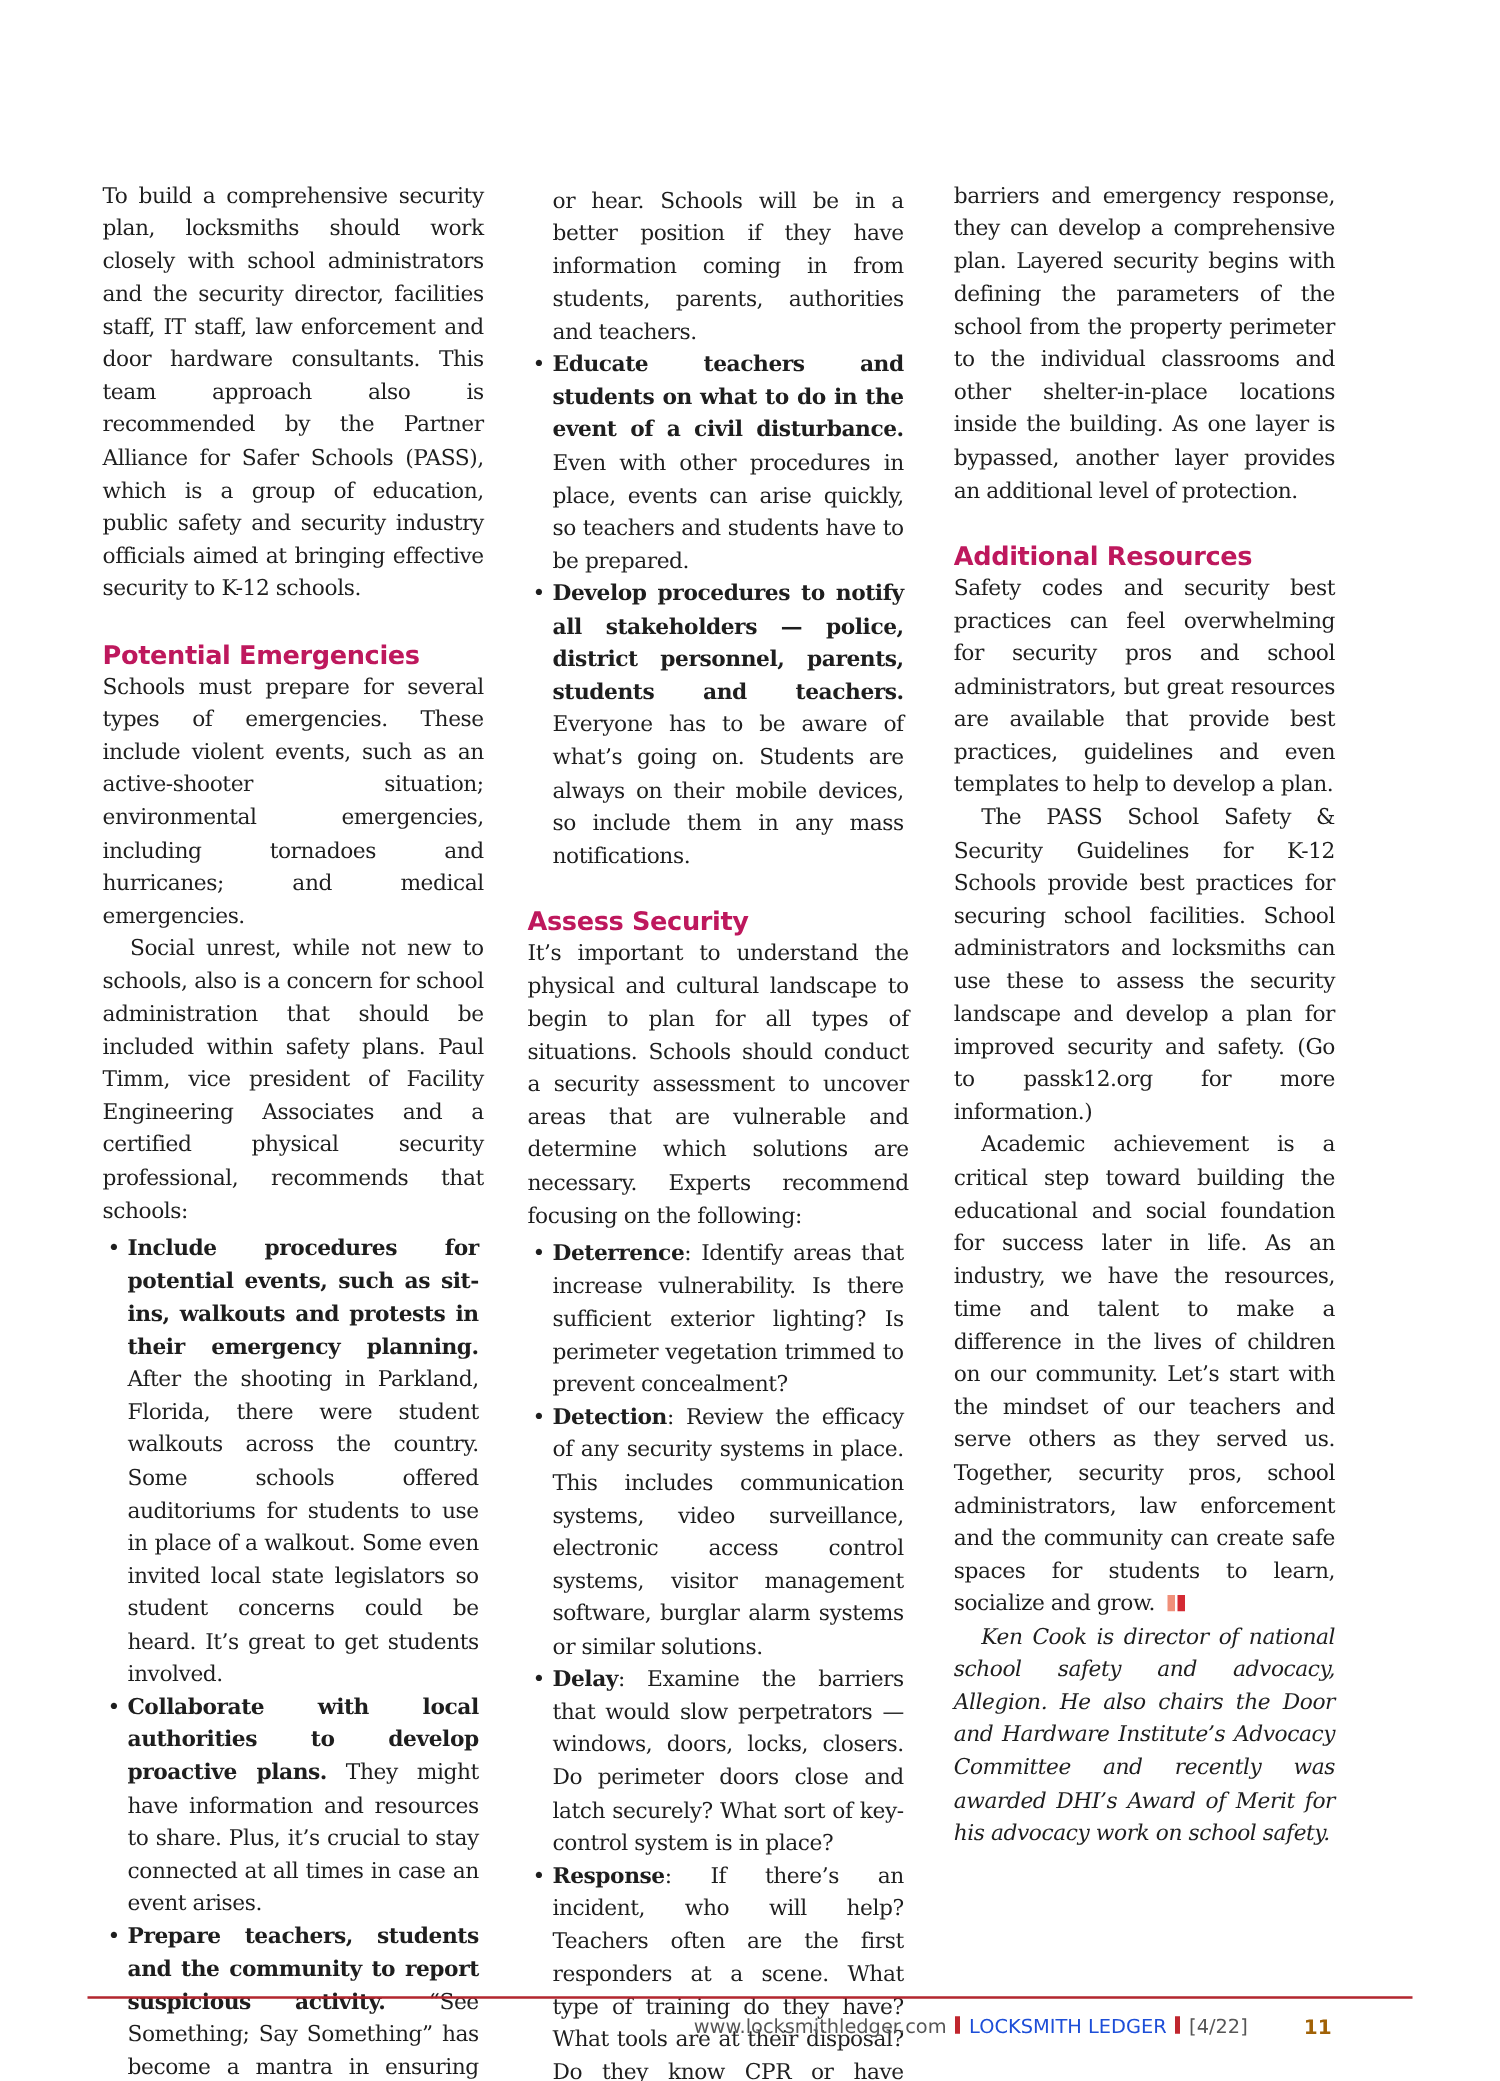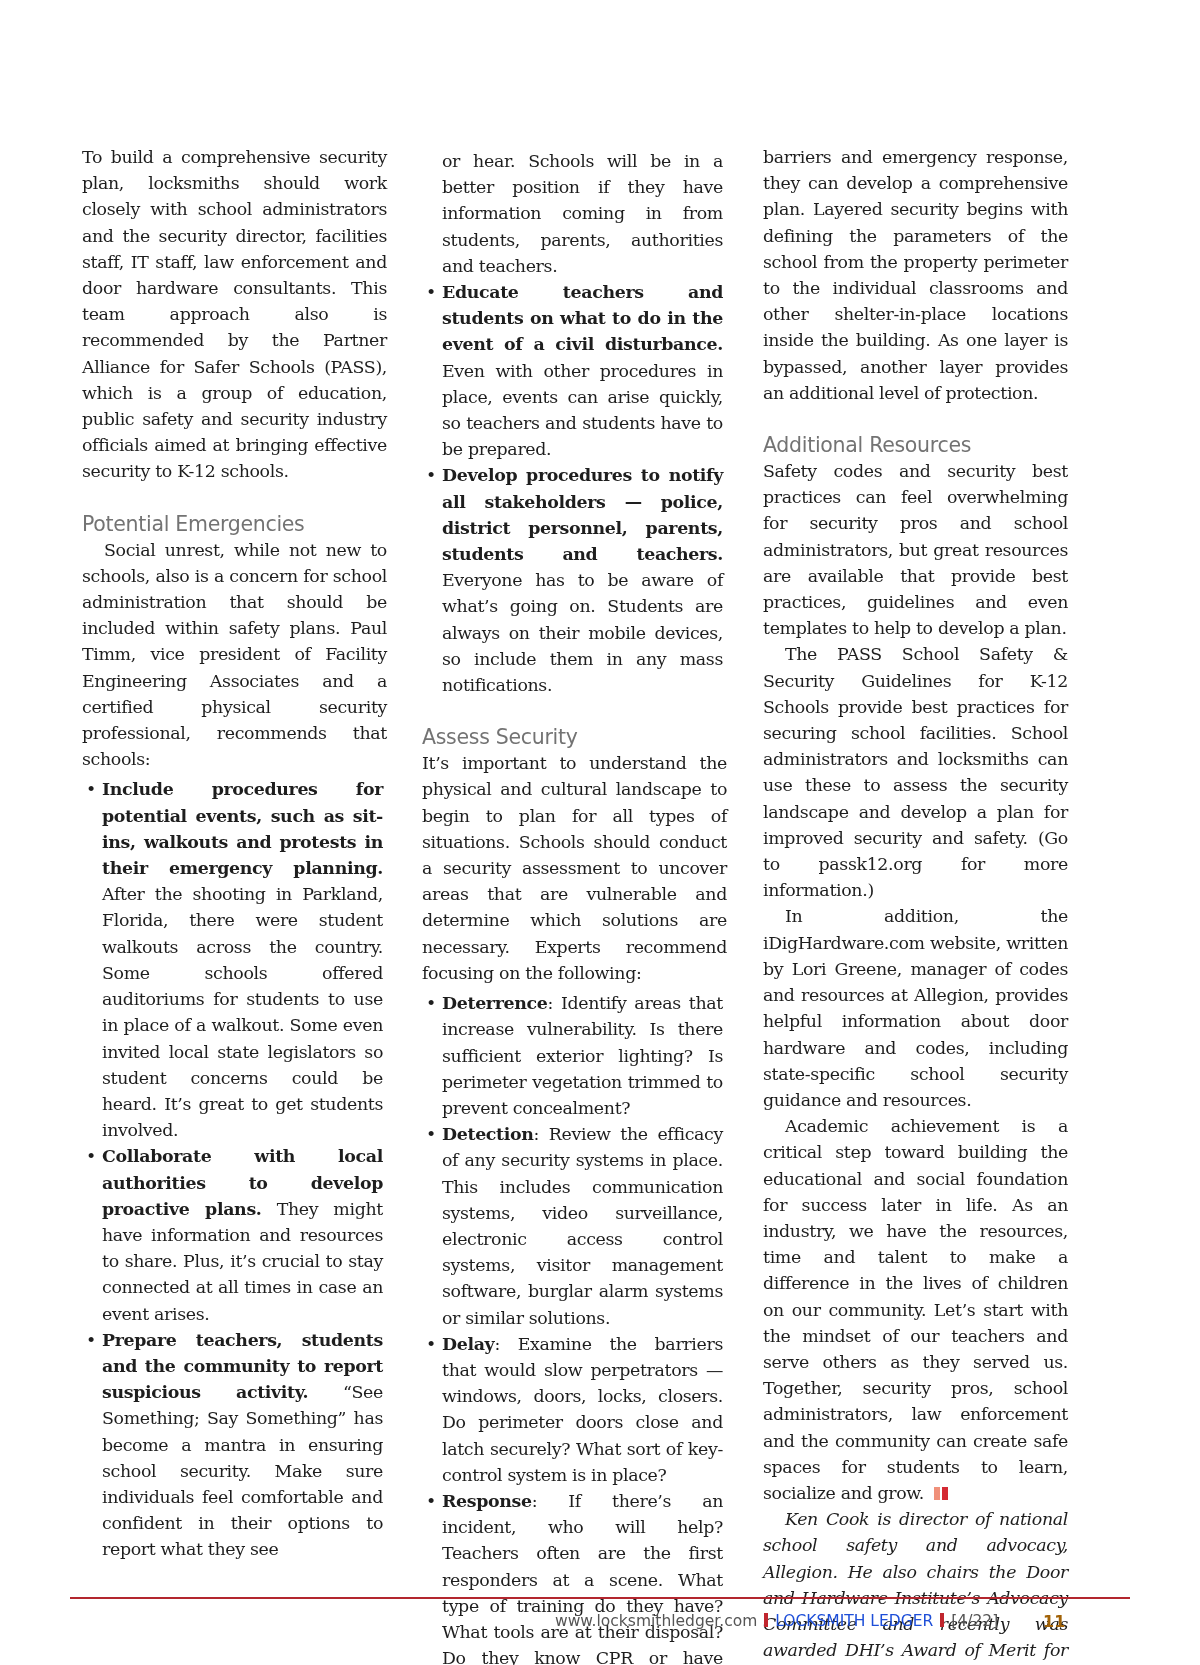--- a/index.html
+++ b/index.html
@@ -12,21 +12,21 @@
     text-align: justify; hyphens: auto;
     letter-spacing: -0.35px;
   }
   .col1 { left: 82px; width: 305px; }
   .col2 { left: 422px; width: 305px; }
   .col3 { left: 763px; width: 305px; }
   .col p { margin: 0; }
   .col p.indent { text-indent: 22px; }
   .col h2 {
     font-family: "DejaVu Sans", "Liberation Sans", sans-serif;
-    font-weight: normal; color: #737373; font-size: 20.5px; line-height: 26px;
+    font-weight: bold; color: #be185d; font-size: 20.5px; line-height: 26px;
     margin: 26px 0 0 0; letter-spacing: -0.3px;
   }
   .col ul { list-style: none; margin: 4px; padding: 0; }
   .col li { position: relative; padding-left: 16px; }
   .col li .bullet { position: absolute; left: 0; top: 0; }
   .col b { font-weight: bold; }
   .italic { font-style: italic; }
   .endmark { display: inline-block; width: 6px; height: 13px; background: #f0907a; margin-left: 10px; vertical-align: -1px; }
   .endmark2 { display: inline-block; width: 6px; height: 13px; background: #d42a33; margin-left: 2px; vertical-align: -1px; }
   .footer-rule { position: absolute; left: 70px; top: 1597px; width: 1060px; height: 2px; background: #b3262e; }
@@ -40,20 +40,21 @@
   .footer .page-num { position: absolute; left: 488px; top: 0; font-weight: bold; color: #a16207; font-size: 16px; }
 </style>
 </head>
 <body>
 
 <div class="page">
 
   <div class="col col1">
     <p>To build a comprehensive security plan, locksmiths should work closely with school administrators and the security director, facilities staff, IT staff, law enforcement and door hardware consultants. This team approach also is recommended by the Partner Alliance for Safer Schools (PASS), which is a group of education, public safety and security industry officials aimed at bringing effective security to K-12 schools.</p>
     <h2>Potential Emergencies</h2>
+    <p>Schools must prepare for several types of emergencies. These include violent events, such as an active-shooter situation; environmental emergencies, including tornadoes and hurricanes; and medical emergencies.</p>
     <p class="indent">Social unrest, while not new to schools, also is a concern for school administration that should be included within safety plans. Paul Timm, vice president of Facility Engineering Associates and a certified physical security professional, recommends that schools:</p>
     <ul>
       <li><span class="bullet">•</span><b>Include procedures for potential events, such as sit-ins, walkouts and protests in their emergency planning.</b><span> After the shooting in Parkland, Florida, there were student walkouts across the country. Some schools offered auditoriums for students to use in place of a walkout. Some even invited local state legislators so student concerns could be heard. It’s great to get students involved.</span></li>
       <li><span class="bullet">•</span><b>Collaborate with local authorities to develop proactive plans.</b><span> They might have information and resources to share. Plus, it’s crucial to stay connected at all times in case an event arises.</span></li>
       <li><span class="bullet">•</span><b>Prepare teachers, students and the community to report suspicious activity.</b><span> “See Something; Say Something” has become a mantra in ensuring school security. Make sure individuals feel comfortable and confident in their options to report what they see</span></li>
     </ul>
   </div>
 
   <div class="col col2">
     <ul>
@@ -70,21 +71,20 @@
       <li><span class="bullet">•</span><b>Response</b><span>: If there’s an incident, who will help? Teachers often are the first responders at a scene. What type of training do they have? What tools are at their disposal? Do they know CPR or have access to a defibrillator?</span></li>
     </ul>
     <p class="indent">After the team understands areas that increase vulnerability, systems in place,</p>
   </div>
 
   <div class="col col3">
     <p>barriers and emergency response, they can develop a comprehensive plan. Layered security begins with defining the parameters of the school from the property perimeter to the individual classrooms and other shelter-in-place locations inside the building. As one layer is bypassed, another layer provides an additional level of protection.</p>
     <h2>Additional Resources</h2>
     <p>Safety codes and security best practices can feel overwhelming for security pros and school administrators, but great resources are available that provide best practices, guidelines and even templates to help to develop a plan.</p>
     <p class="indent">The PASS School Safety &amp; Security Guidelines for K-12 Schools provide best practices for securing school facilities. School administrators and locksmiths can use these to assess the security landscape and develop a plan for improved security and safety. (Go to passk12.org for more information.)</p>
-    <p class="indent">In addition, the iDigHardware.com website, written by Lori Greene, manager of codes and resources at Allegion, provides helpful information about door hardware and codes, including state-specific school security guidance and resources.</p>
     <p class="indent"><span>Academic achievement is a critical step toward building the educational and social foundation for success later in life. As an industry, we have the resources, time and talent to make a difference in the lives of children on our community. Let’s start with the mindset of our teachers and serve others as they served us. Together, security pros, school administrators, law enforcement and the community can create safe spaces for students to learn, socialize and grow.</span><span class="endmark"></span><span class="endmark2"></span></p>
     <p class="indent italic">Ken Cook is director of national school safety and advocacy, Allegion. He also chairs the Door and Hardware Institute’s Advocacy Committee and recently was awarded DHI’s Award of Merit for his advocacy work on school safety.</p>
   </div>
 
   <div class="footer-rule"></div>
   <div class="footer">
     <span>www.locksmithledger.com</span><span class="sep"></span><span class="mag">LOCKSMITH LEDGER</span><span class="sep"></span><span>[4/22]</span>
     <span class="page-num">11</span>
   </div>
 </div>

